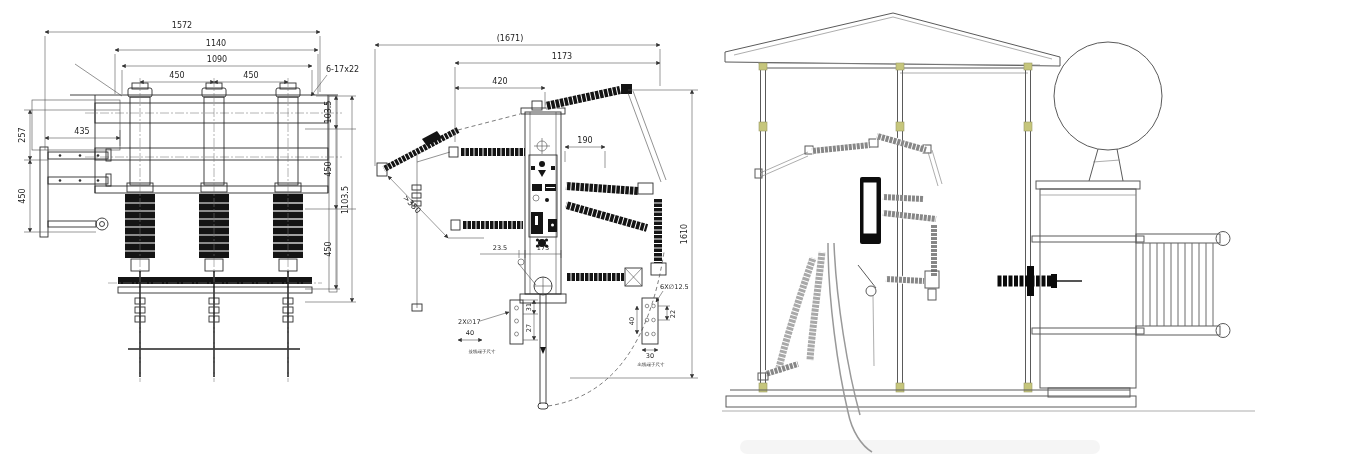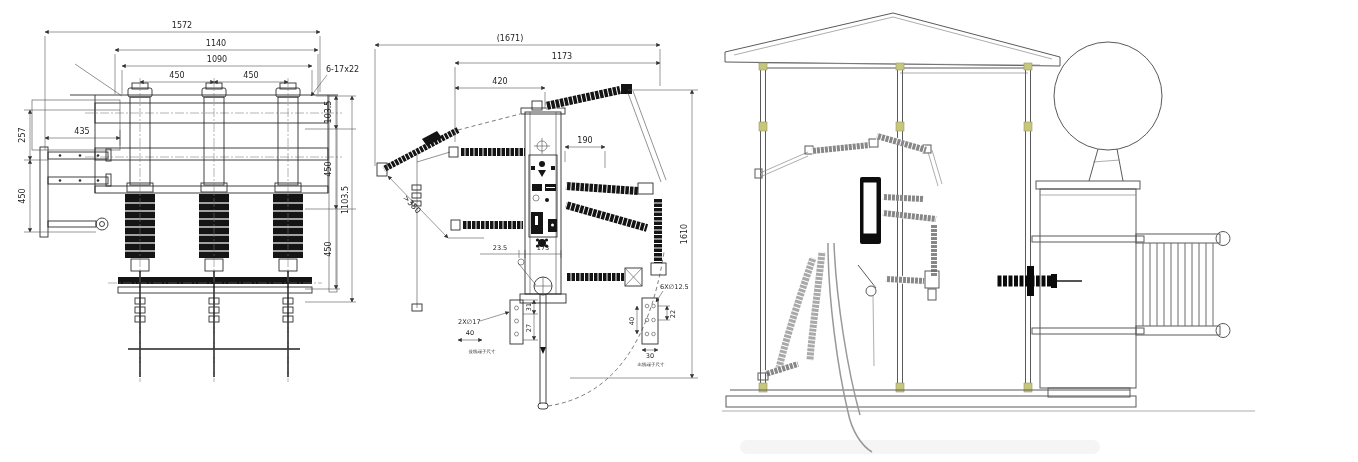--- a/index.html
+++ b/index.html
@@ -1,17 +1,17 @@
 <!DOCTYPE html>
 <html><head>
 <meta charset="utf-8">
 <style>
   html,body{margin:0;padding:0;background:#fff;}
   #page{position:relative;width:1358px;height:462px;background:#fff;overflow:hidden;
-        font-family:"DejaVu Sans",sans-serif;}
+        font-family:"DejaVu Sans",sans-serif;border-radius:9px;}
   .view{position:absolute;top:0;}
   
   .ln{stroke:#2e2e2e;stroke-width:.9;fill:none;}
   .thin{stroke:#4a4a4a;stroke-width:.6;fill:none;}
   .dim{stroke:#555;stroke-width:.6;fill:none;}
   .cl{stroke:#777;stroke-width:.55;fill:none;stroke-dasharray:9 2 2 2;}
   .dash{stroke:#444;stroke-width:.7;fill:none;stroke-dasharray:4 3;}
   .blk{fill:#141414;stroke:none;}
   .wht{fill:#fff;stroke:none;}
   

